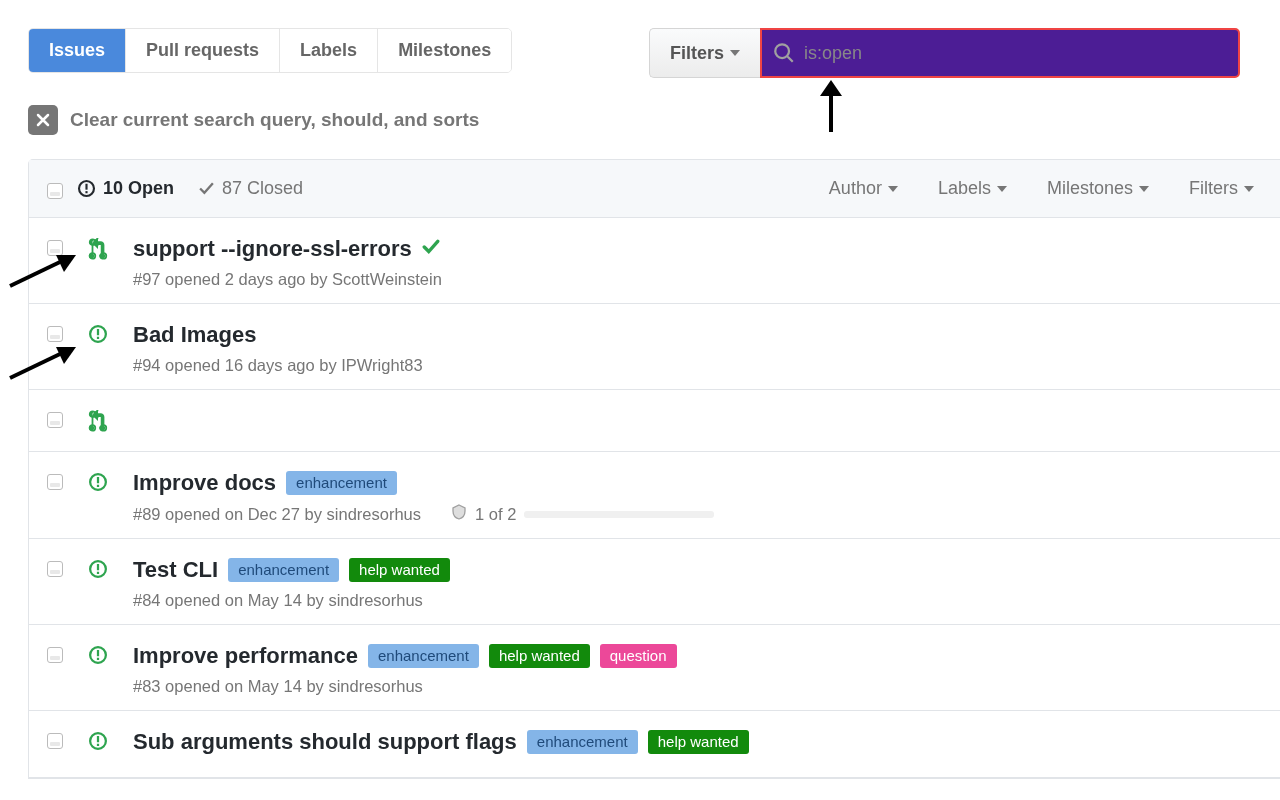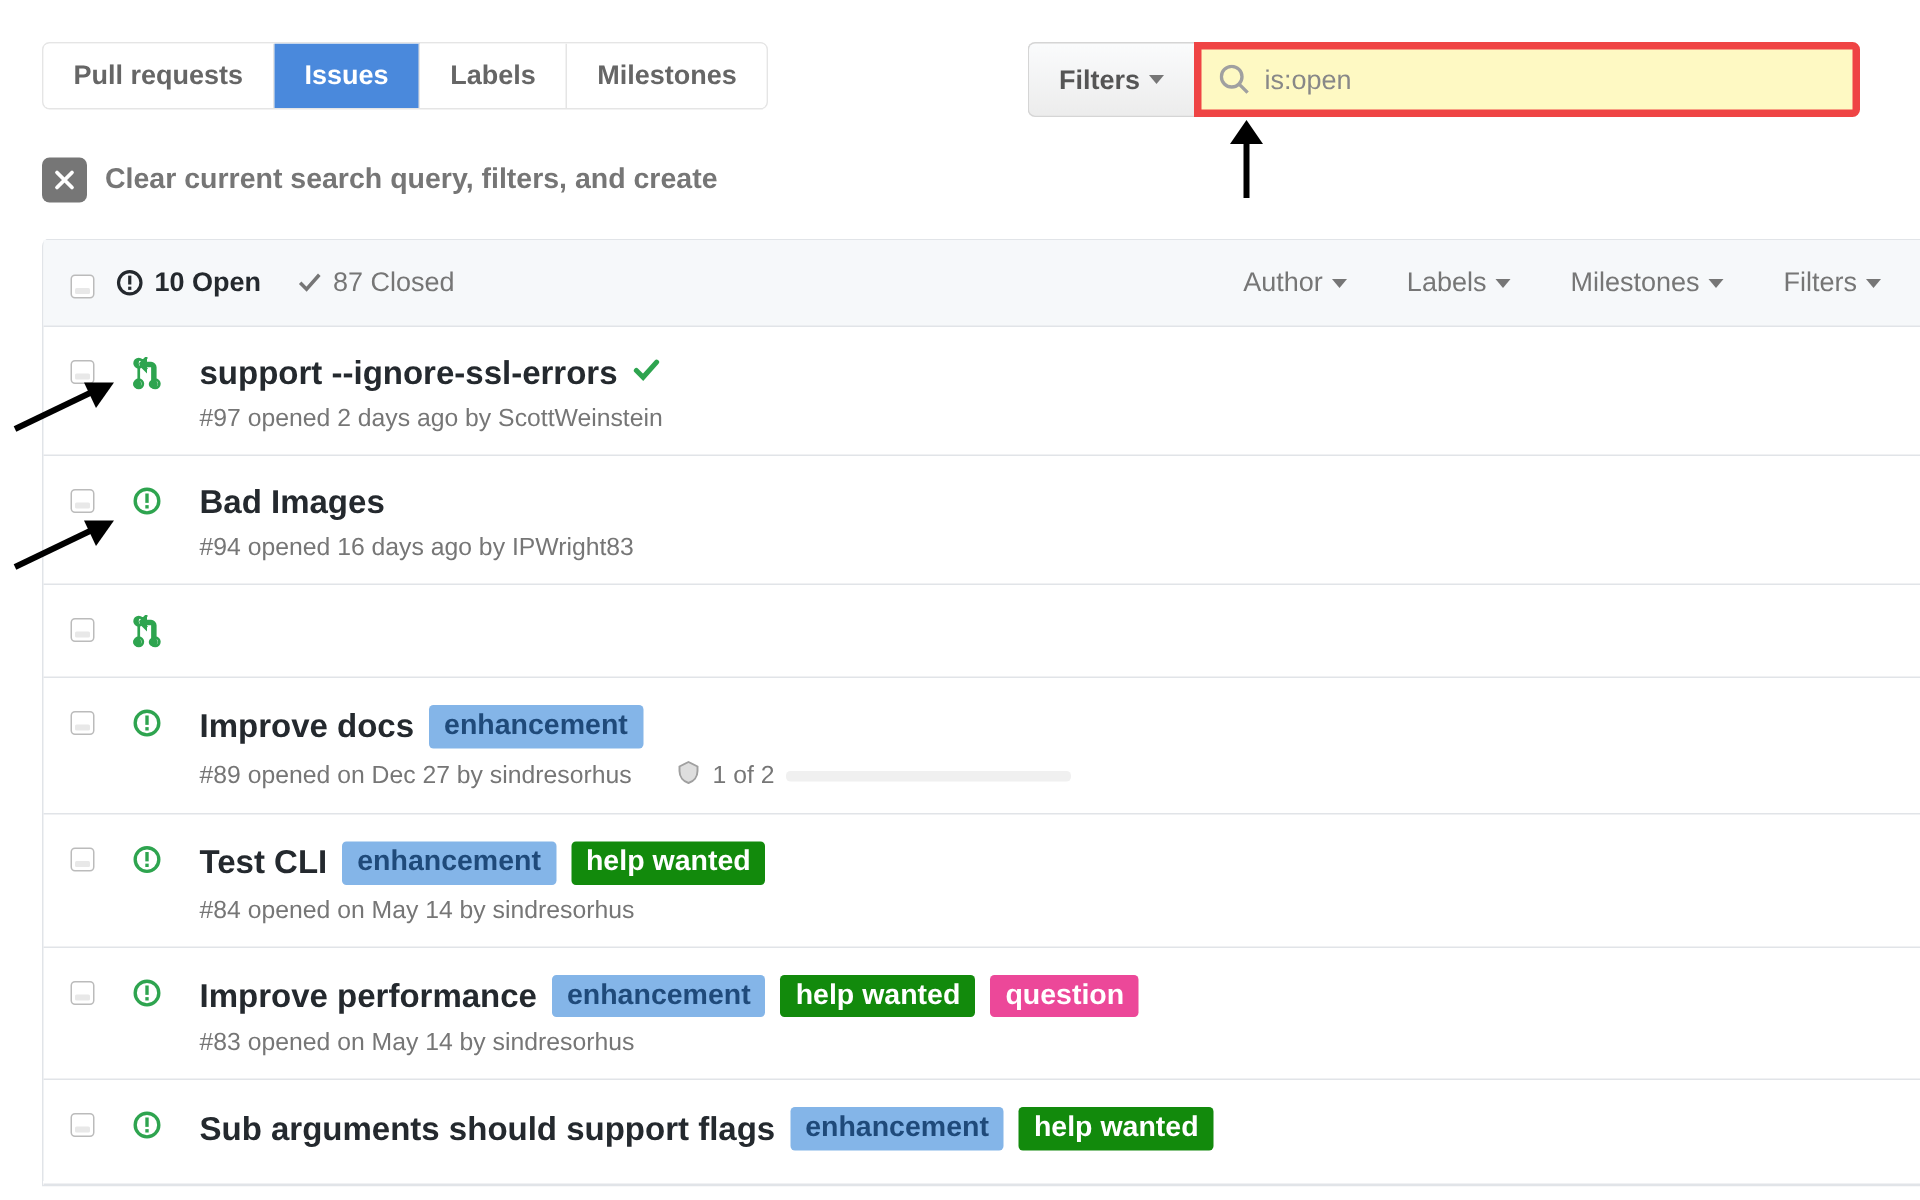--- a/index.html
+++ b/index.html
@@ -58,26 +58,26 @@
     border-right: none;
     border-radius: 5px 0 0 5px;
     color: #555;
     font-weight: 700;
     font-size: 18px;
     cursor: pointer;
   }
   .search-wrap {
     display: flex;
     align-items: center;
-    border: 5px solid #ef4444;
+    border: 2px solid #ef4444;
     border-radius: 0 5px 5px 0;
-    background: #fef9c3;
+    background: #4c1d95;
     padding: 0 15px 0 12px;
     height: 50px;
-    width: 444px;
+    width: 480px;
   }
   .search-wrap svg { flex-shrink: 0; }
   .search-input {
     border: none;
     outline: none;
     background: transparent;
     font-size: 18px;
     color: #888;
     width: 100%;
     padding-left: 10px;
@@ -180,22 +180,22 @@
   }
   .issue-title {
     font-size: 22px;
     font-weight: 700;
     color: #24292e;
   }
   .label {
     display:inline-block;
     padding: 3px 10px;
     border-radius: 3px;
-    font-size: 19px;
-    font-weight: 700;
+    font-size: 15px;
+    font-weight: 400;
     color:#fff;
     line-height: 1.2;
   }
   .label.enhancement { background:#84b5e8; color:#1f4a7a; }
   .label.help-wanted { background:#128a0c; }
   .label.question { background:#ec4899; }
   .issue-meta {
     margin-top: 8px;
     color:#767676;
     font-size: 16.5px;
@@ -249,22 +249,22 @@
   .arrow-annot {
     position:absolute;
     pointer-events:none;
   }
 </style>
 </head>
 <body>
 
 <div class="topbar">
   <div class="tabs">
+    <div class="tab active">Issues</div>
     <div class="tab">Pull requests</div>
-    <div class="tab active">Issues</div>
     <div class="tab">Labels</div>
     <div class="tab">Milestones</div>
   </div>
 
   <div class="filter-search">
     <div class="filters-btn">
       <span>Filters</span>
       <span class="caret"></span>
     </div>
     <div class="search-wrap">
@@ -275,21 +275,21 @@
     </div>
   </div>
 </div>
 
 <div class="clear-row">
   <div class="clear-icon">
     <svg width="14" height="14" viewBox="0 0 14 14">
         <path stroke="#fff" stroke-width="2.5" stroke-linecap="round" d="M2 2l10 10M12 2L2 12"></path>
       </svg>
   </div>
-  <div class="clear-text">Clear current search query, filters, and create</div>
+  <div class="clear-text">Clear current search query, should, and sorts</div>
 </div>
 
 <div class="issues-box">
 
   <div class="issues-header">
     <span class="checkbox issue-check"></span>
     <div class="open-closed">
       <span class="open-count">
         <svg width="19" height="19" viewBox="0 0 16 16">
             <circle cx="8" cy="8" r="6.3" fill="none" stroke="#24292e" stroke-width="1.8"></circle>

